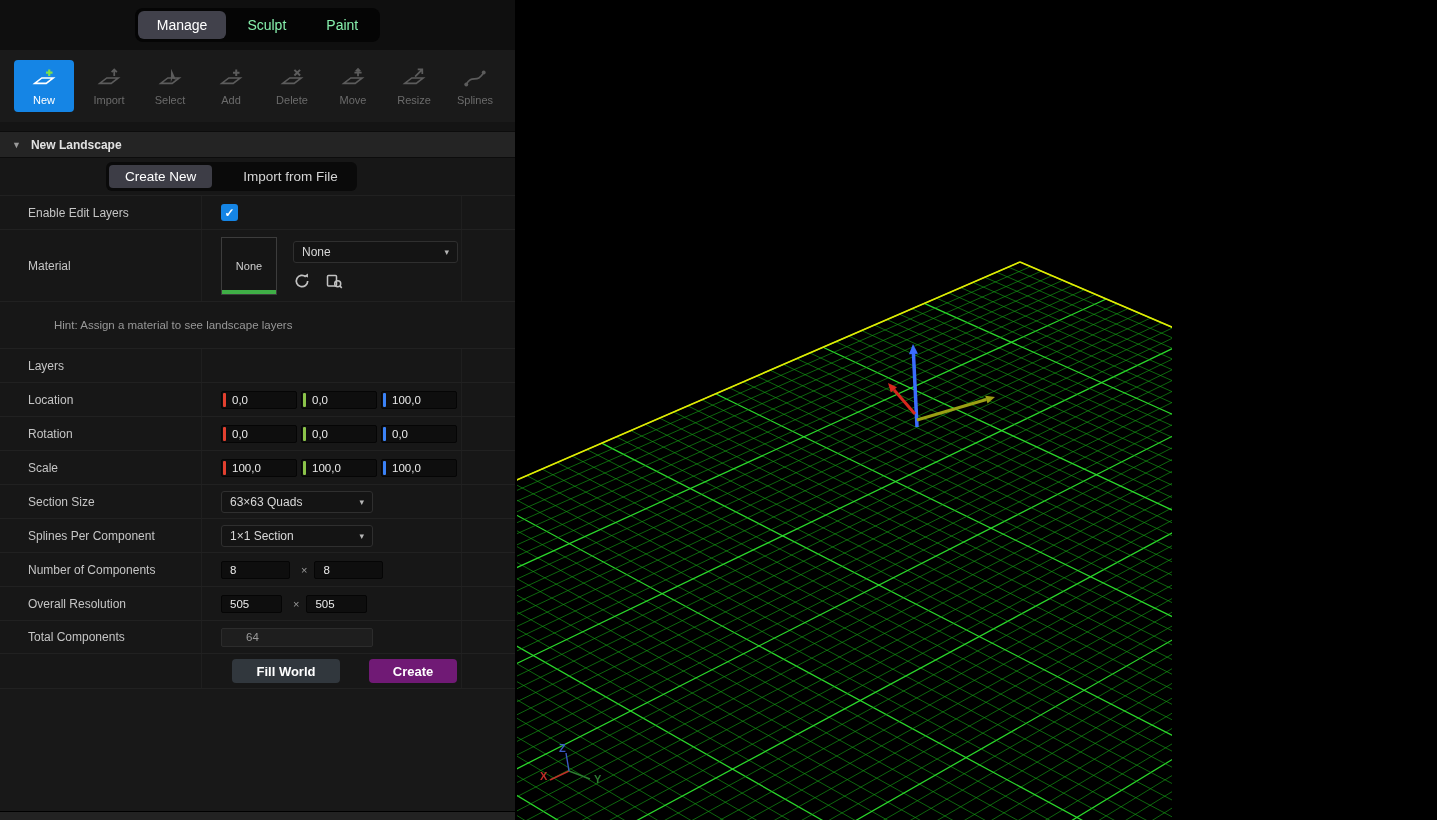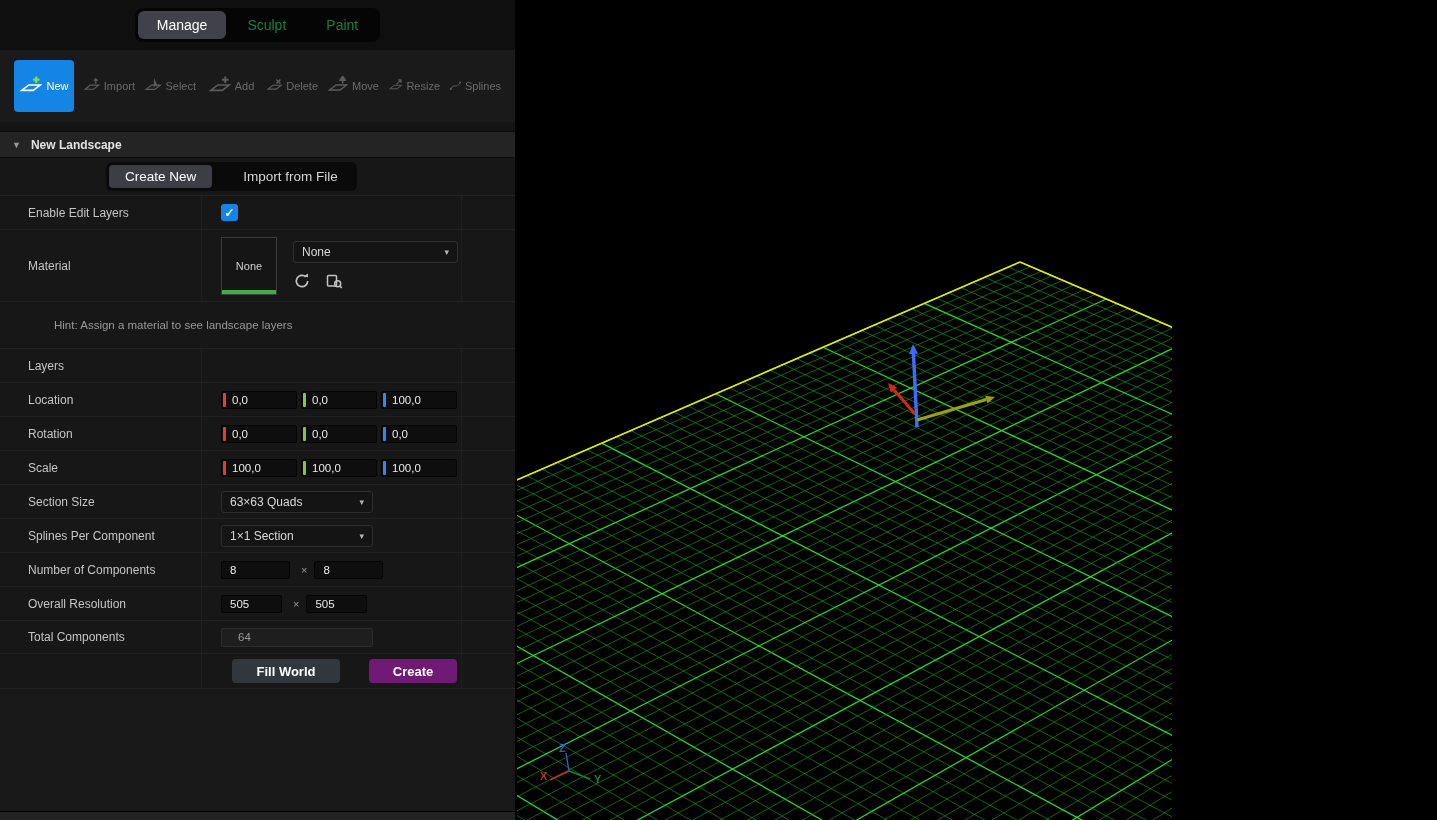--- a/index.html
+++ b/index.html
@@ -5,25 +5,25 @@
   html,body{margin:0;padding:0;background:#000;}
   .app{position:relative;width:1172px;height:820px;overflow:hidden;background:#000;
        font-family:"Liberation Sans",sans-serif;font-size:12px;color:#c8c8c8;}
 
   
   .left-panel{position:absolute;left:0;top:0;width:517px;height:820px;background:#181818;
               border-right:2px solid #000;box-sizing:border-box;display:flex;flex-direction:column;}
 
   .modebar{height:50px;background:#0f0f0f;display:flex;align-items:center;justify-content:center;flex:none;}
   .mode-tabs{display:flex;background:#050505;border-radius:8px;padding:3px;gap:2px;}
-  .mode-tab{padding:6px 19px;border-radius:6px;color:#15803d;font-size:14px;cursor:default;}
+  .mode-tab{padding:6px 19px;border-radius:6px;color:#86efac;font-size:14px;cursor:default;}
   .mode-tab.selected{background:#41414b;color:#ffffff;}
 
   .toolbar{height:72px;background:#1a1a1a;display:flex;align-items:center;padding:0 0 0 14px;gap:9px;flex:none;}
-  .tool{width:52px;height:56px;display:flex;flex-direction:row;align-items:center;justify-content:center;
+  .tool{width:52px;height:56px;display:flex;flex-direction:column;align-items:center;justify-content:center;
         gap:3px;color:#5c5c5c;border-radius:4px;}
   .tool .tlabel{font-size:11px;color:#6b6b6b;}
   .tool.selected{width:60px;height:52px;background:#1585e5;color:#ffffff;}
   .tool.selected .tlabel{color:#ffffff;}
   .tool svg{width:24px;height:24px;}
 
   .gapstrip{height:9px;background:#141414;flex:none;}
   .section-header{height:27px;background:#242424;display:flex;align-items:center;gap:10px;padding:0 12px;
                   color:#e2e2e2;font-weight:bold;font-size:12px;flex:none;
                   border-top:1px solid #0c0c0c;border-bottom:1px solid #0c0c0c;box-sizing:border-box;}
@@ -68,21 +68,21 @@
           margin-right:4px;color:#eaeaea;font-size:11.5px;}
   .vinput .bar{position:absolute;left:1px;top:1px;bottom:1px;width:3px;border-radius:1px;}
   .bar.bx{background:#e2402f;}
   .bar.by{background:#8bc34a;}
   .bar.bz{background:#3b82f6;}
   .vinput.plain{width:69px;padding-left:8px;}
   .vinput.resin{width:61px;padding-left:8px;}
   .times{color:#9a9a9a;font-size:11px;margin:0 7px;}
 
   .readonly-box{width:152px;height:19px;background:#1e1e1e;border:1px solid #2c2c2c;border-radius:2px;
-                box-sizing:border-box;display:flex;align-items:center;padding-left:16px;color:#9a9a9a;
+                box-sizing:border-box;display:flex;align-items:center;padding-left:24px;color:#9a9a9a;
                 font-size:11.5px;}
 
   .buttons-row{height:35px;}
   .btn{height:24px;border-radius:4px;display:flex;align-items:center;justify-content:center;
        font-weight:bold;font-size:13px;color:#ffffff;}
   .btn.fill-world{width:108px;background:#31373d;margin-left:30px;}
   .btn.create{width:88px;background:#701a75;margin-left:29px;}
 
   .panel-filler{flex:1;background:#181818;}
   .panel-footer{height:8px;background:#222222;border-top:1px solid #000;flex:none;}

